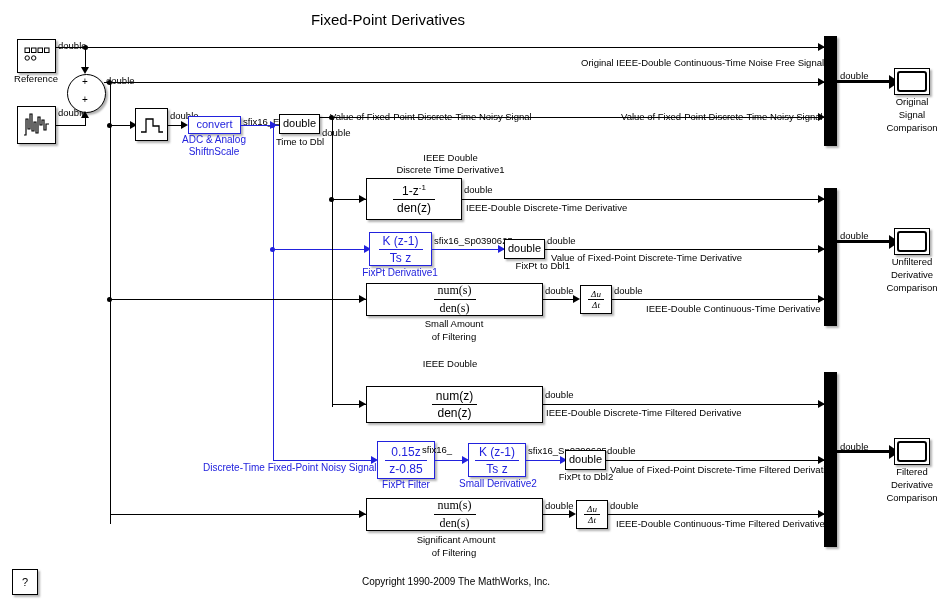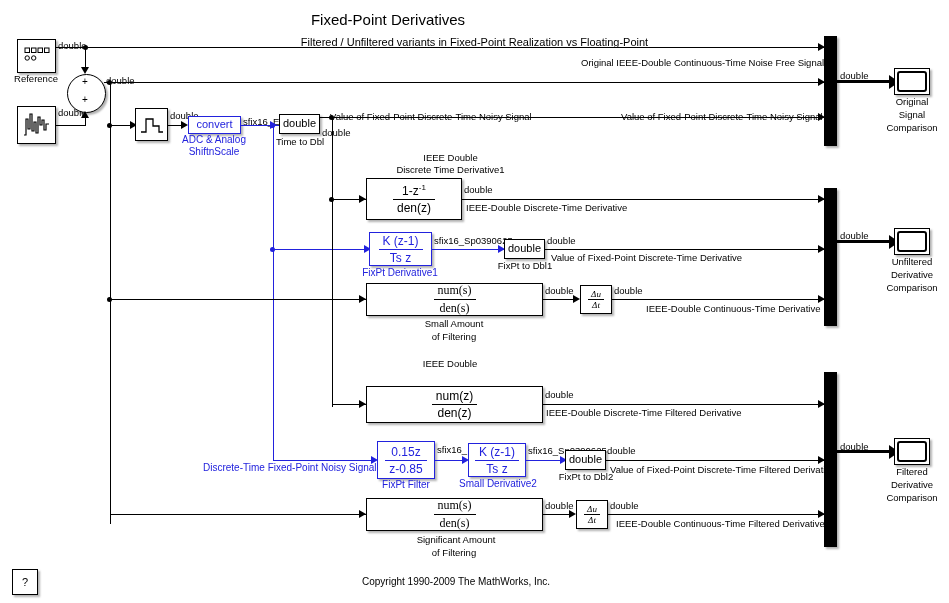--- a/index.html
+++ b/index.html
@@ -70,21 +70,20 @@
   .helpbox{position:absolute;left:12px;top:569px;width:24px;height:24px;
            border:1px solid #000;background:#fff;box-shadow:2px 2px 2px rgba(0,0,0,.30);
            display:flex;align-items:center;justify-content:center;font-size:11px;}
 </style>
 </head>
 <body>
 
 <div class="canvas">
 
   <div class="ttl ctr" style="left:0;top:11px;width:776px;">Fixed-Point Derivatives</div>
-  <div class="sub ctr" style="left:0;top:36px;width:949px;">Filtered / Unfiltered variants in Fixed-Point Realization vs Floating-Point</div>
 
   <div class="blk" style="left:17px;top:39px;width:39px;height:34px;">
     <svg width="30" height="24" viewBox="0 0 30 24">
       <rect x="3" y="4" width="4.5" height="4.5" fill="none" stroke="#000" stroke-width="1"></rect>
       <rect x="9.5" y="4" width="4.5" height="4.5" fill="none" stroke="#000" stroke-width="1"></rect>
       <rect x="16" y="4" width="4.5" height="4.5" fill="none" stroke="#000" stroke-width="1"></rect>
       <rect x="22.5" y="4" width="4.5" height="4.5" fill="none" stroke="#000" stroke-width="1"></rect>
       <circle cx="5.2" cy="14" r="2.2" fill="none" stroke="#000" stroke-width="1"></circle>
       <circle cx="11.7" cy="14" r="2.2" fill="none" stroke="#000" stroke-width="1"></circle>
     </svg>
@@ -195,21 +194,21 @@
   </div>
   <div class="lblb ctr" style="left:350px;top:267px;width:100px;">FixPt Derivative1</div>
   <div class="lbl" style="left:434px;top:235px;">sfix16_Sp0390625</div>
 
   <div class="hb" style="left:432px;top:249px;width:72px;"></div>
   <div class="arwb" style="left:498px;top:244.5px;"></div>
 
   <div class="blk" style="left:504px;top:239px;width:41px;height:20px;">
     <span class="inner" style="font-size:11px;">double</span>
   </div>
-  <div class="lbl ctr" style="left:480px;top:260px;width:90px;">FixPt to Dbl1</div>
+  <div class="lbl ctr" style="left:480px;top:260px;width:90px;text-align:right;">FixPt to Dbl1</div>
   <div class="lbl" style="left:547px;top:235px;">double</div>
   <div class="h" style="left:545px;top:249px;width:279px;"></div>
   <div class="arw" style="left:818px;top:244.5px;"></div>
   <div class="lbl" style="left:551px;top:252px;">Value of Fixed-Point Discrete-Time Derivative</div>
 
   <div class="dot" style="left:107px;top:296.5px;"></div>
   <div class="h" style="left:110px;top:299px;width:256px;"></div>
   <div class="arw" style="left:359px;top:294.5px;"></div>
 
   <div class="blk" style="left:366px;top:283px;width:177px;height:33px;">
@@ -249,21 +248,21 @@
   <div class="arw" style="left:818px;top:399.5px;"></div>
   <div class="lbl" style="left:546px;top:407px;">IEEE-Double Discrete-Time Filtered Derivative</div>
 
   <div class="blk blkb" style="left:377px;top:441px;width:58px;height:38px;">
     <span class="frac" style="color:#2222dd;font-size:12px;">
       <span class="num">0.15z</span>
       <span class="den">z-0.85</span>
     </span>
   </div>
   <div class="lblb ctr" style="left:366px;top:479px;width:80px;">FixPt Filter</div>
-  <div class="lbl" style="left:437px;top:444px;">sfix16_</div>
+  <div class="lbl" style="left:422px;top:444px;">sfix16_</div>
 
   <div class="hb" style="left:435px;top:460px;width:31px;"></div>
   <div class="arwb" style="left:462px;top:455.5px;"></div>
 
   <div class="blk blkb" style="left:468px;top:443px;width:58px;height:34px;">
     <span class="frac" style="color:#2222dd;">
       <span class="num">K (z-1)</span>
       <span class="den">Ts z</span>
     </span>
   </div>

